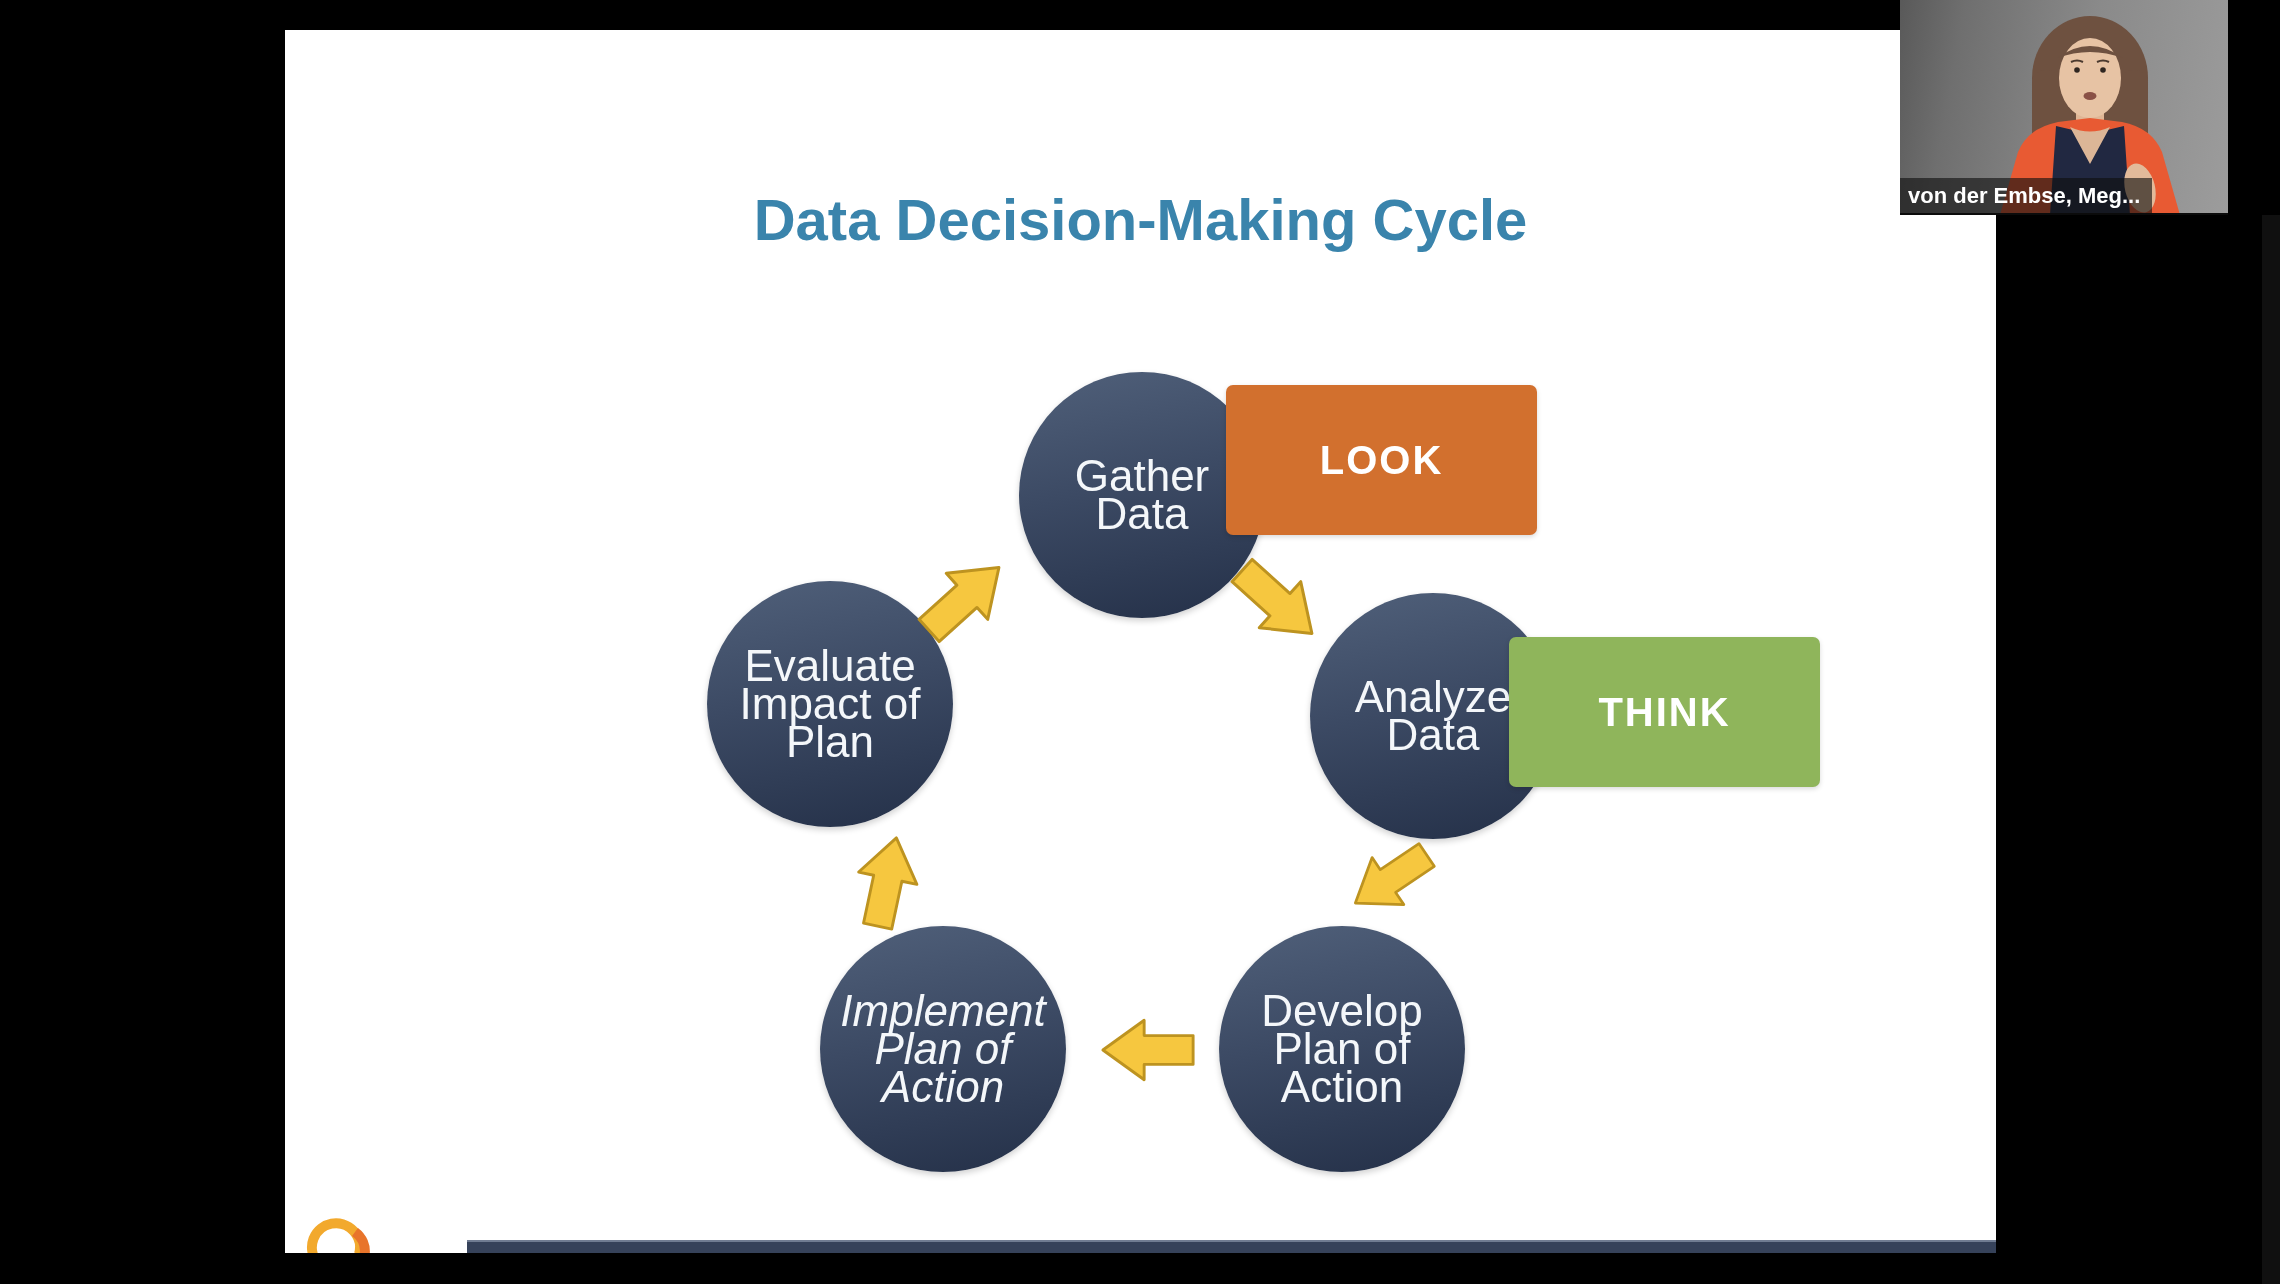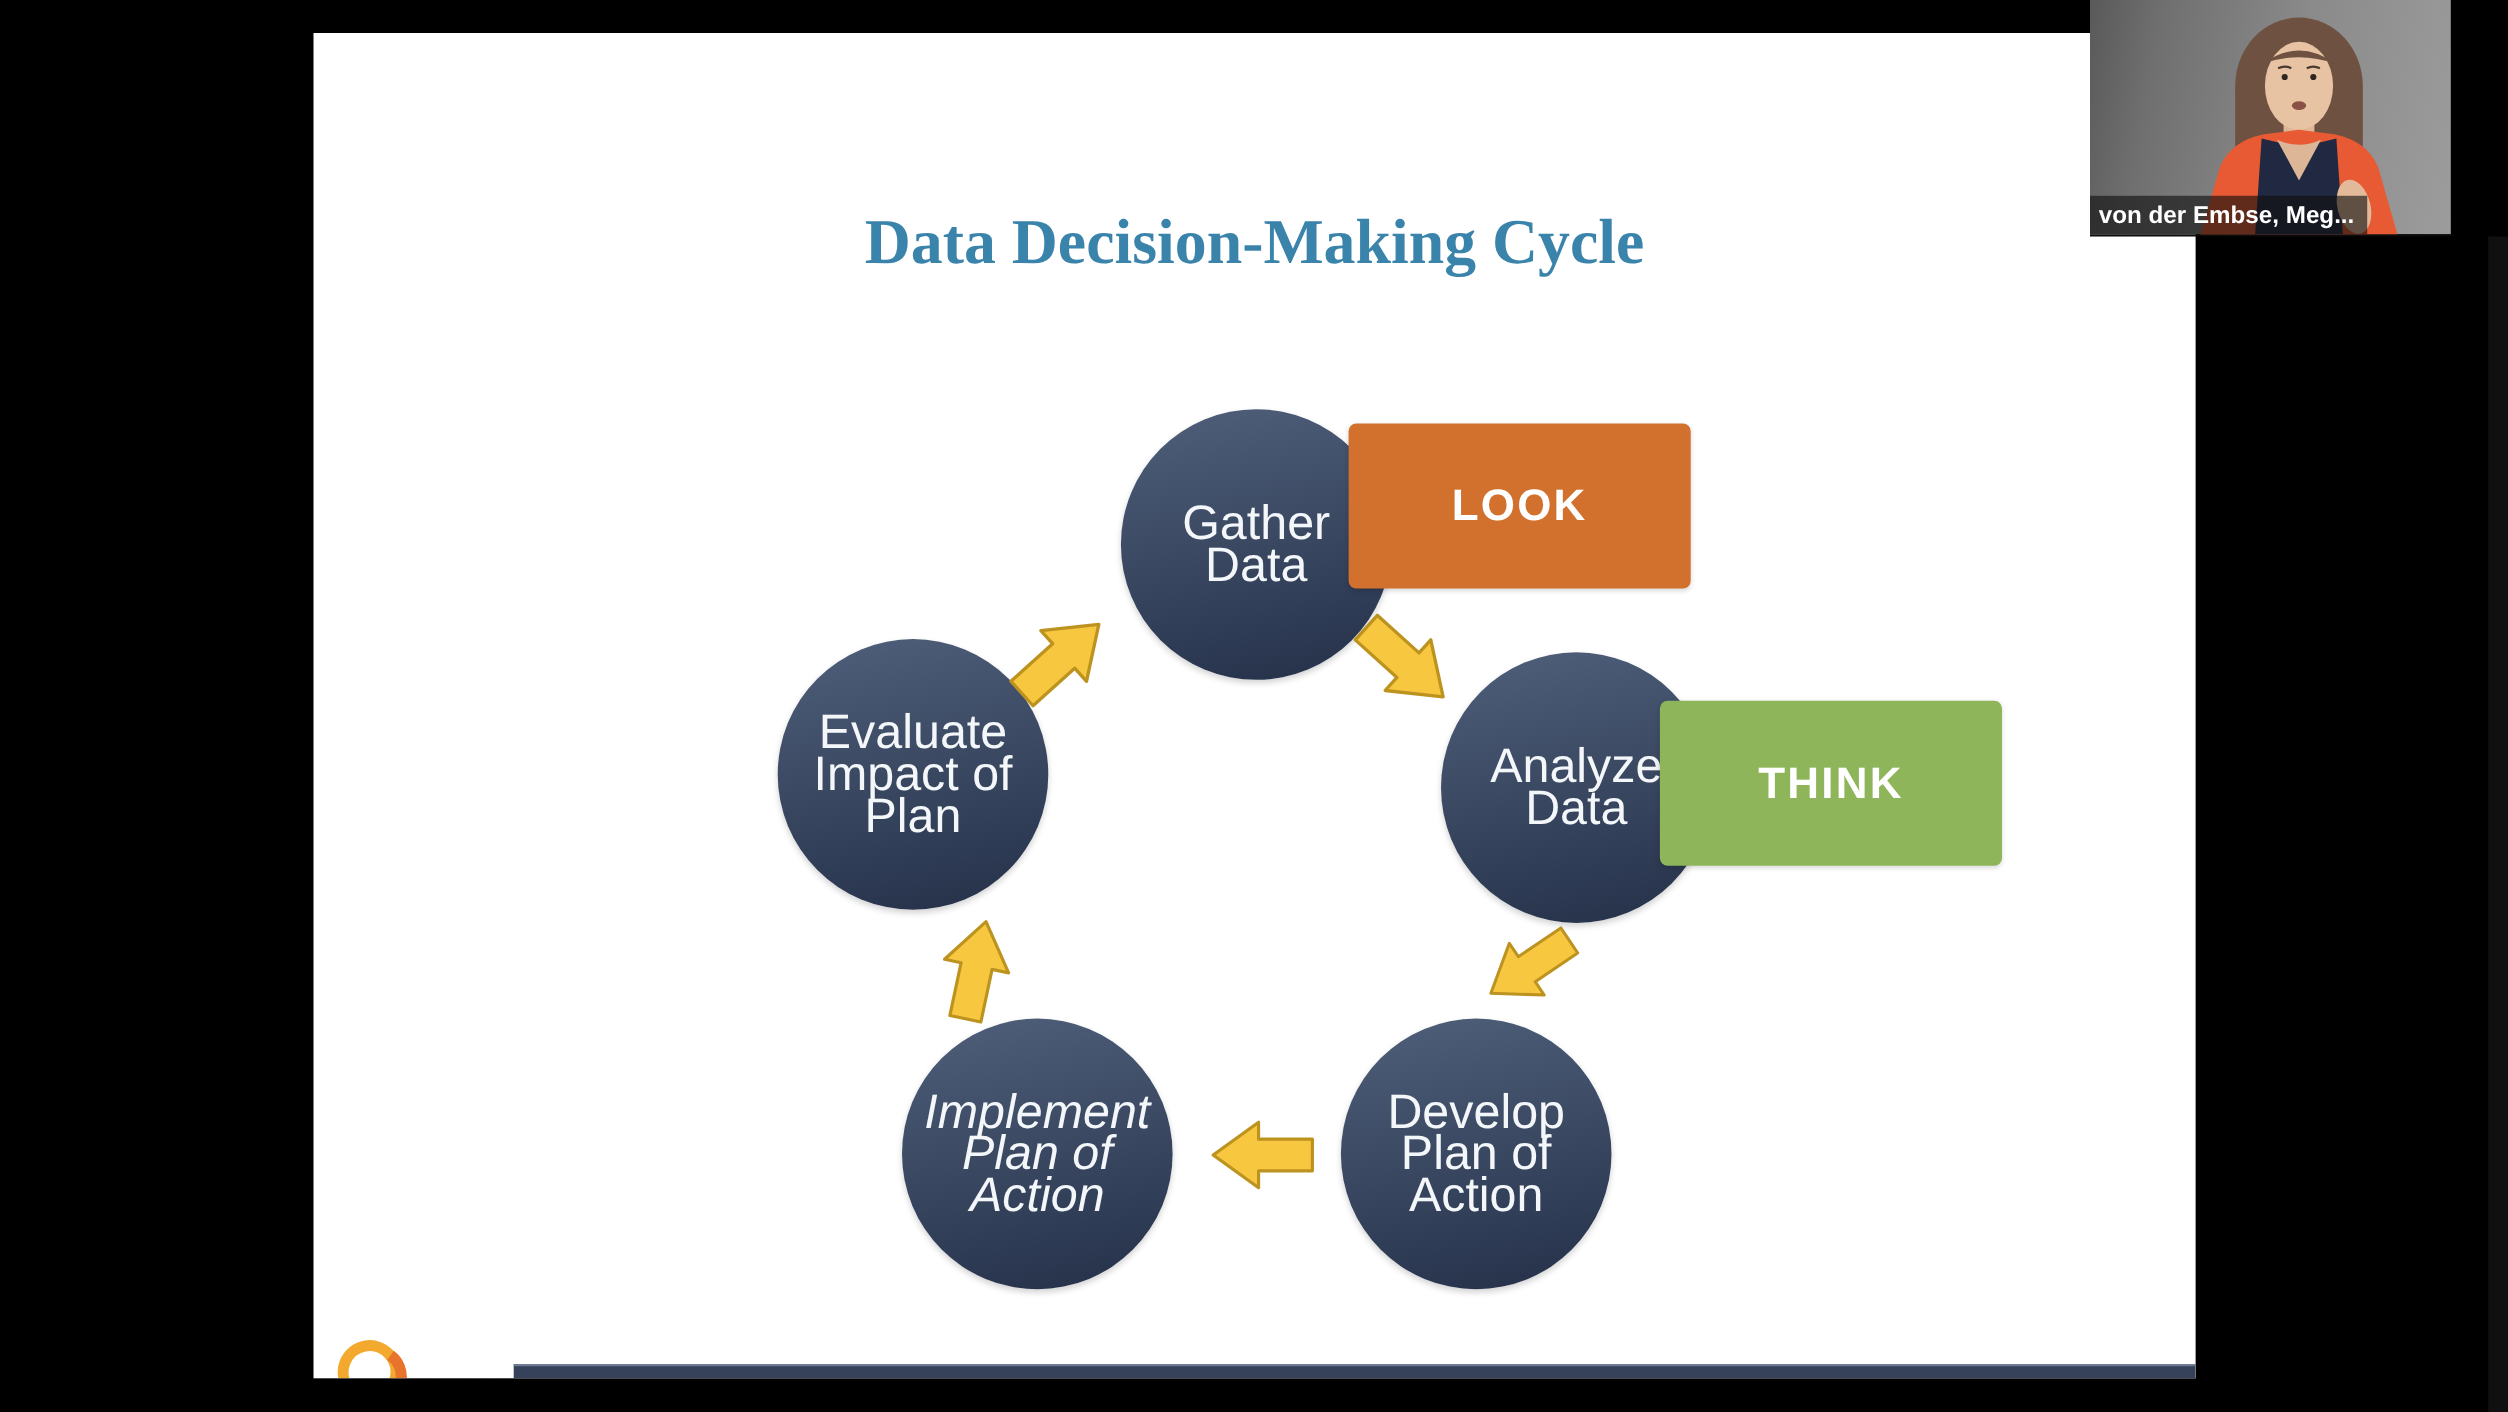--- a/index.html
+++ b/index.html
@@ -7,21 +7,21 @@
     width:2280px;height:1284px;position:relative;overflow:hidden;
     background:#000;font-family:"Liberation Sans", sans-serif;
   }
   
   .slide{
     position:absolute;left:285px;top:30px;width:1711px;height:1223px;
     background:#ffffff;overflow:hidden;
   }
   .slide-title{
     position:absolute;left:0;top:156px;width:1711px;margin:0;
-    text-align:center;font-family:Liberation Serif, serif;
+    text-align:center;font-family:Liberation Sans, sans-serif;
     font-weight:700;font-size:58px;letter-spacing:0px;color:#3a84ac;
   }
   
   .cycle-node{
     position:absolute;width:246px;height:246px;border-radius:50%;
     background:linear-gradient(168deg,#50607a 0%,#3c4a64 45%,#243048 100%);
     box-shadow:0 3px 6px rgba(0,0,0,0.18);
     display:flex;align-items:center;justify-content:center;text-align:center;
     color:#f4f7fa;font-size:44px;line-height:38px;z-index:1;
   }

